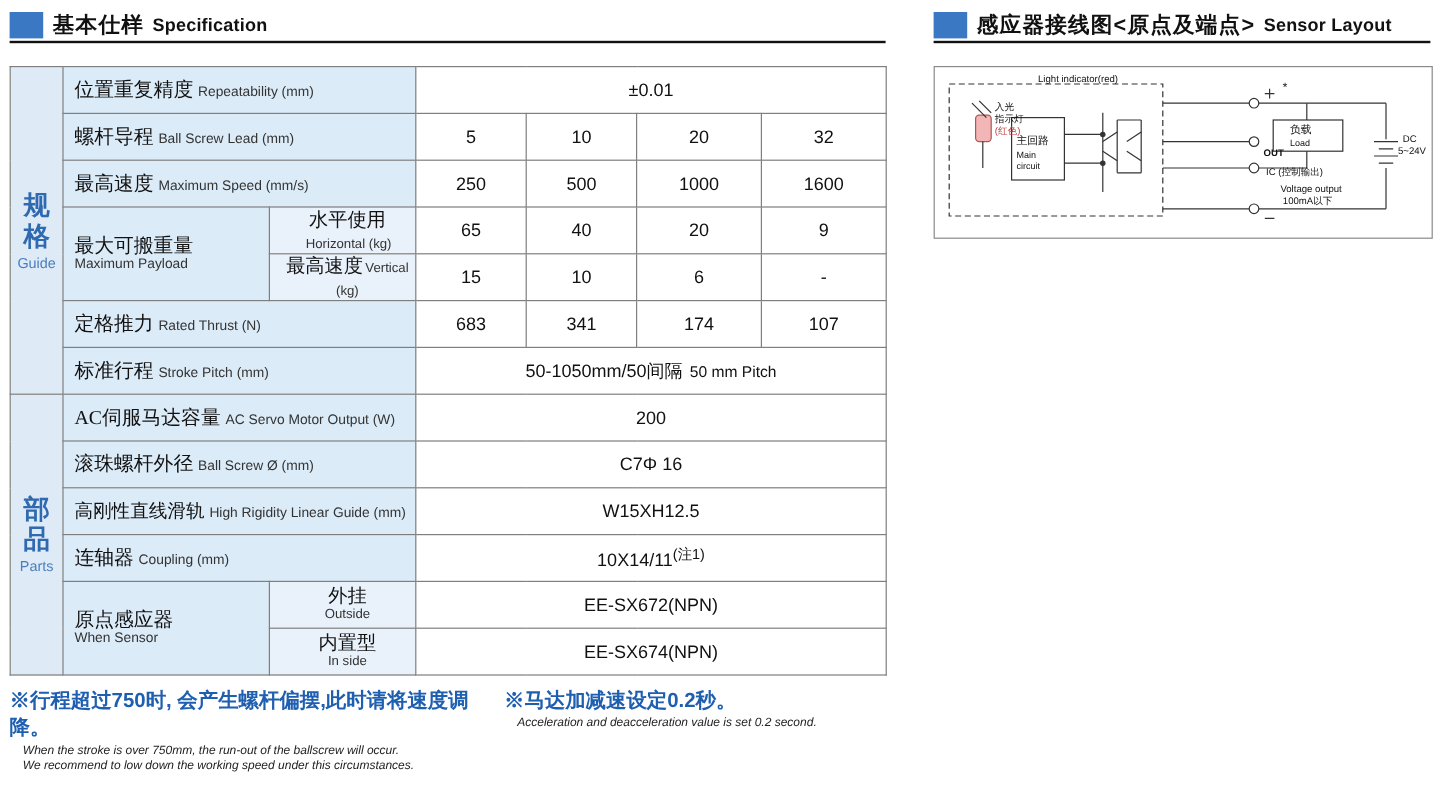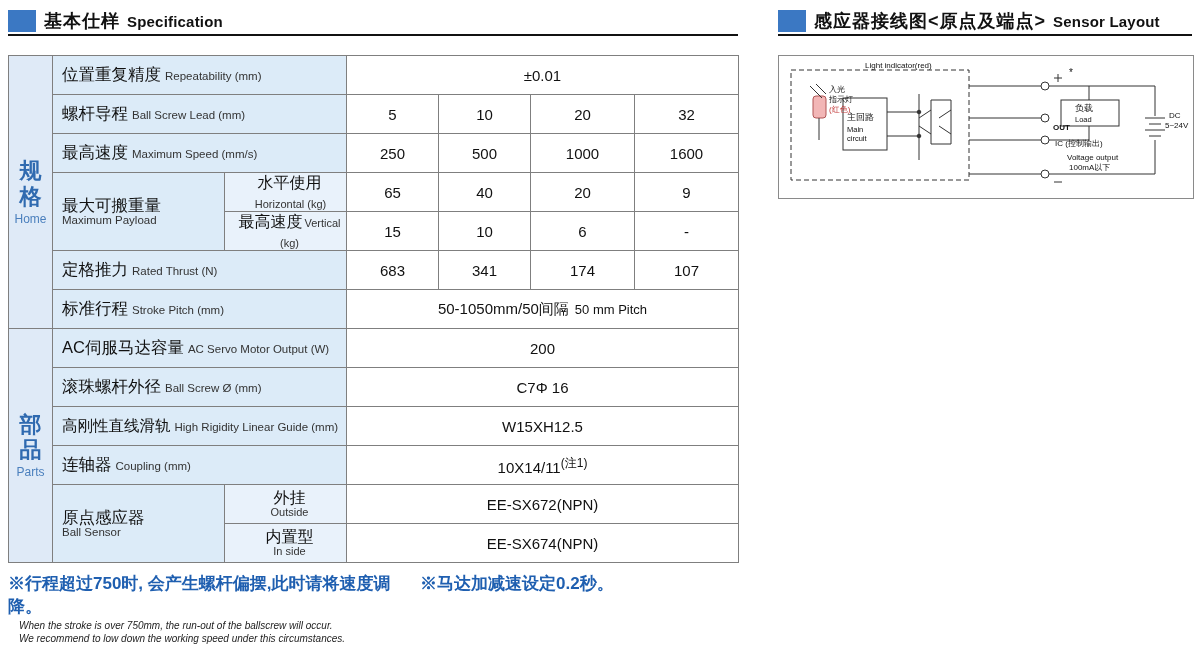--- a/index.html
+++ b/index.html
@@ -88,20 +88,21 @@
   }
   .lbl {
     background: #dcebf8;
     text-align: left !important;
     padding-left: 9px !important;
     white-space: nowrap;
   }
   .lbl .cn {
     font-size: 16.5px;
     color: #111;
+    font-family: Liberation Serif, serif;
   }
   .lbl .en {
     font-size: 11.5px;
     color: #333;
     margin-left: 4px;
   }
   .lbl.small .cn { font-size: 15.5px; }
   .lbl.two .cn { display: block; line-height: 1.1; }
   .lbl.two .en { display: block; margin-left: 0; line-height: 1.2; }
   .sublbl {
@@ -181,21 +182,21 @@
       <col style="width:92px">
       <col style="width:92px">
       <col style="width:104px">
       <col style="width:104px">
     </colgroup>
     <tbody>
 
       <tr>
         <td class="sidecell" rowspan="7">
           <div class="sc-cn">规格</div>
-          <div class="sc-en">Home</div>
+          <div class="sc-en">Guide</div>
         </td>
         <td class="lbl" colspan="2">
           <span class="cn">位置重复精度</span><span class="en">Repeatability (mm)</span>
         </td>
         <td class="val big" colspan="4">±0.01</td>
       </tr>
 
       <tr>
         <td class="lbl" colspan="2">
           <span class="cn">螺杆导程</span><span class="en">Ball Screw Lead (mm)</span>
@@ -289,21 +290,21 @@
           <span class="cn">连轴器</span><span class="en">Coupling (mm)</span>
         </td>
         <td class="val" colspan="4">
           <span>10X14/11</span><span class="note">(注1)</span>
         </td>
       </tr>
 
       <tr>
         <td class="lbl two" rowspan="2">
           <span class="cn">原点感应器</span>
-            <span class="en">Ball Sensor</span>
+            <span class="en">When Sensor</span>
         </td>
         <td class="sublbl stack">
           <span class="cn">外挂</span>
             <span class="en">Outside</span>
         </td>
         <td class="val" colspan="4">EE-SX672(NPN)</td>
       </tr>
       <tr>
         <td class="sublbl stack">
           <span class="cn">内置型</span>
@@ -393,16 +394,17 @@
   </div>
 
   <div class="notes" style="left:8px; top:573px; width:400px;">
     <span class="note-cn">※行程超过750时, 会产生螺杆偏摆,此时请将速度调降。</span>
     <span class="note-en" style="white-space:pre-line;">When the stroke is over 750mm, the run-out of the ballscrew will occur.
 We recommend to low down the working speed under this circumstances.</span>
   </div>
 
   <div class="notes" style="left:420px; top:573px; width:340px;">
     <span class="note-cn">※马达加减速设定0.2秒。</span>
+    <span class="note-en">Acceleration and deacceleration value is set 0.2 second.</span>
   </div>
 
 
 </div>
 
 </body></html>

